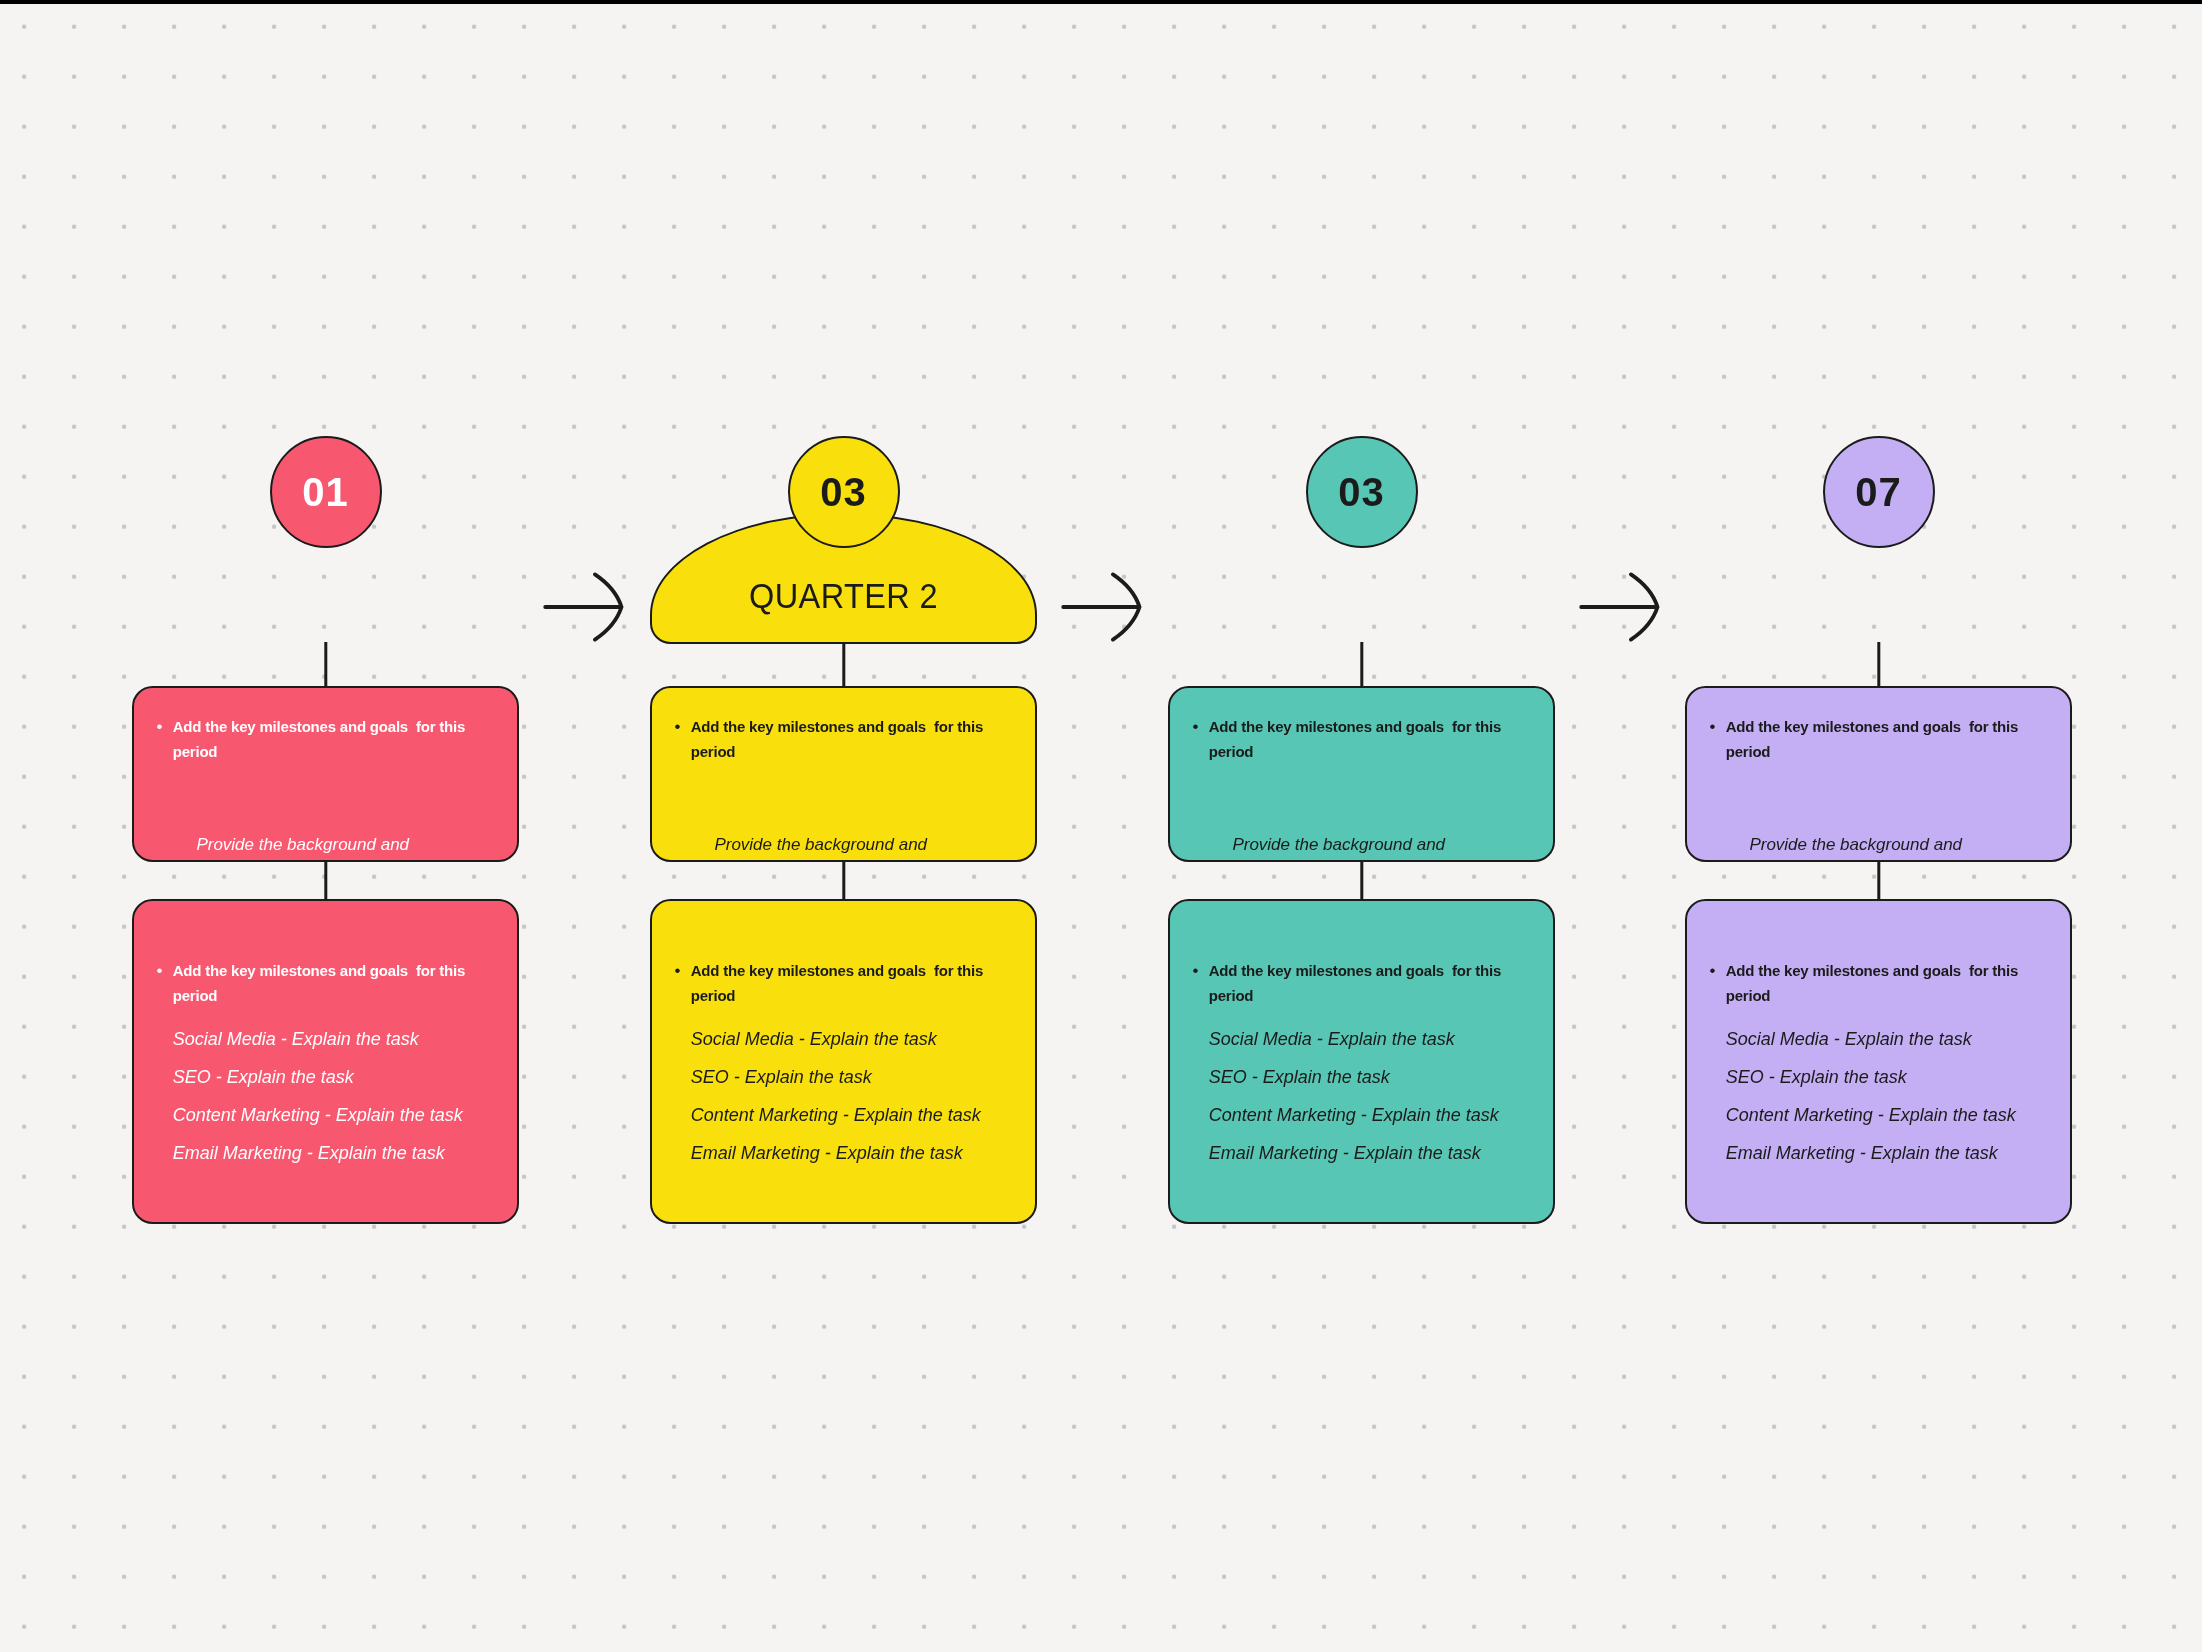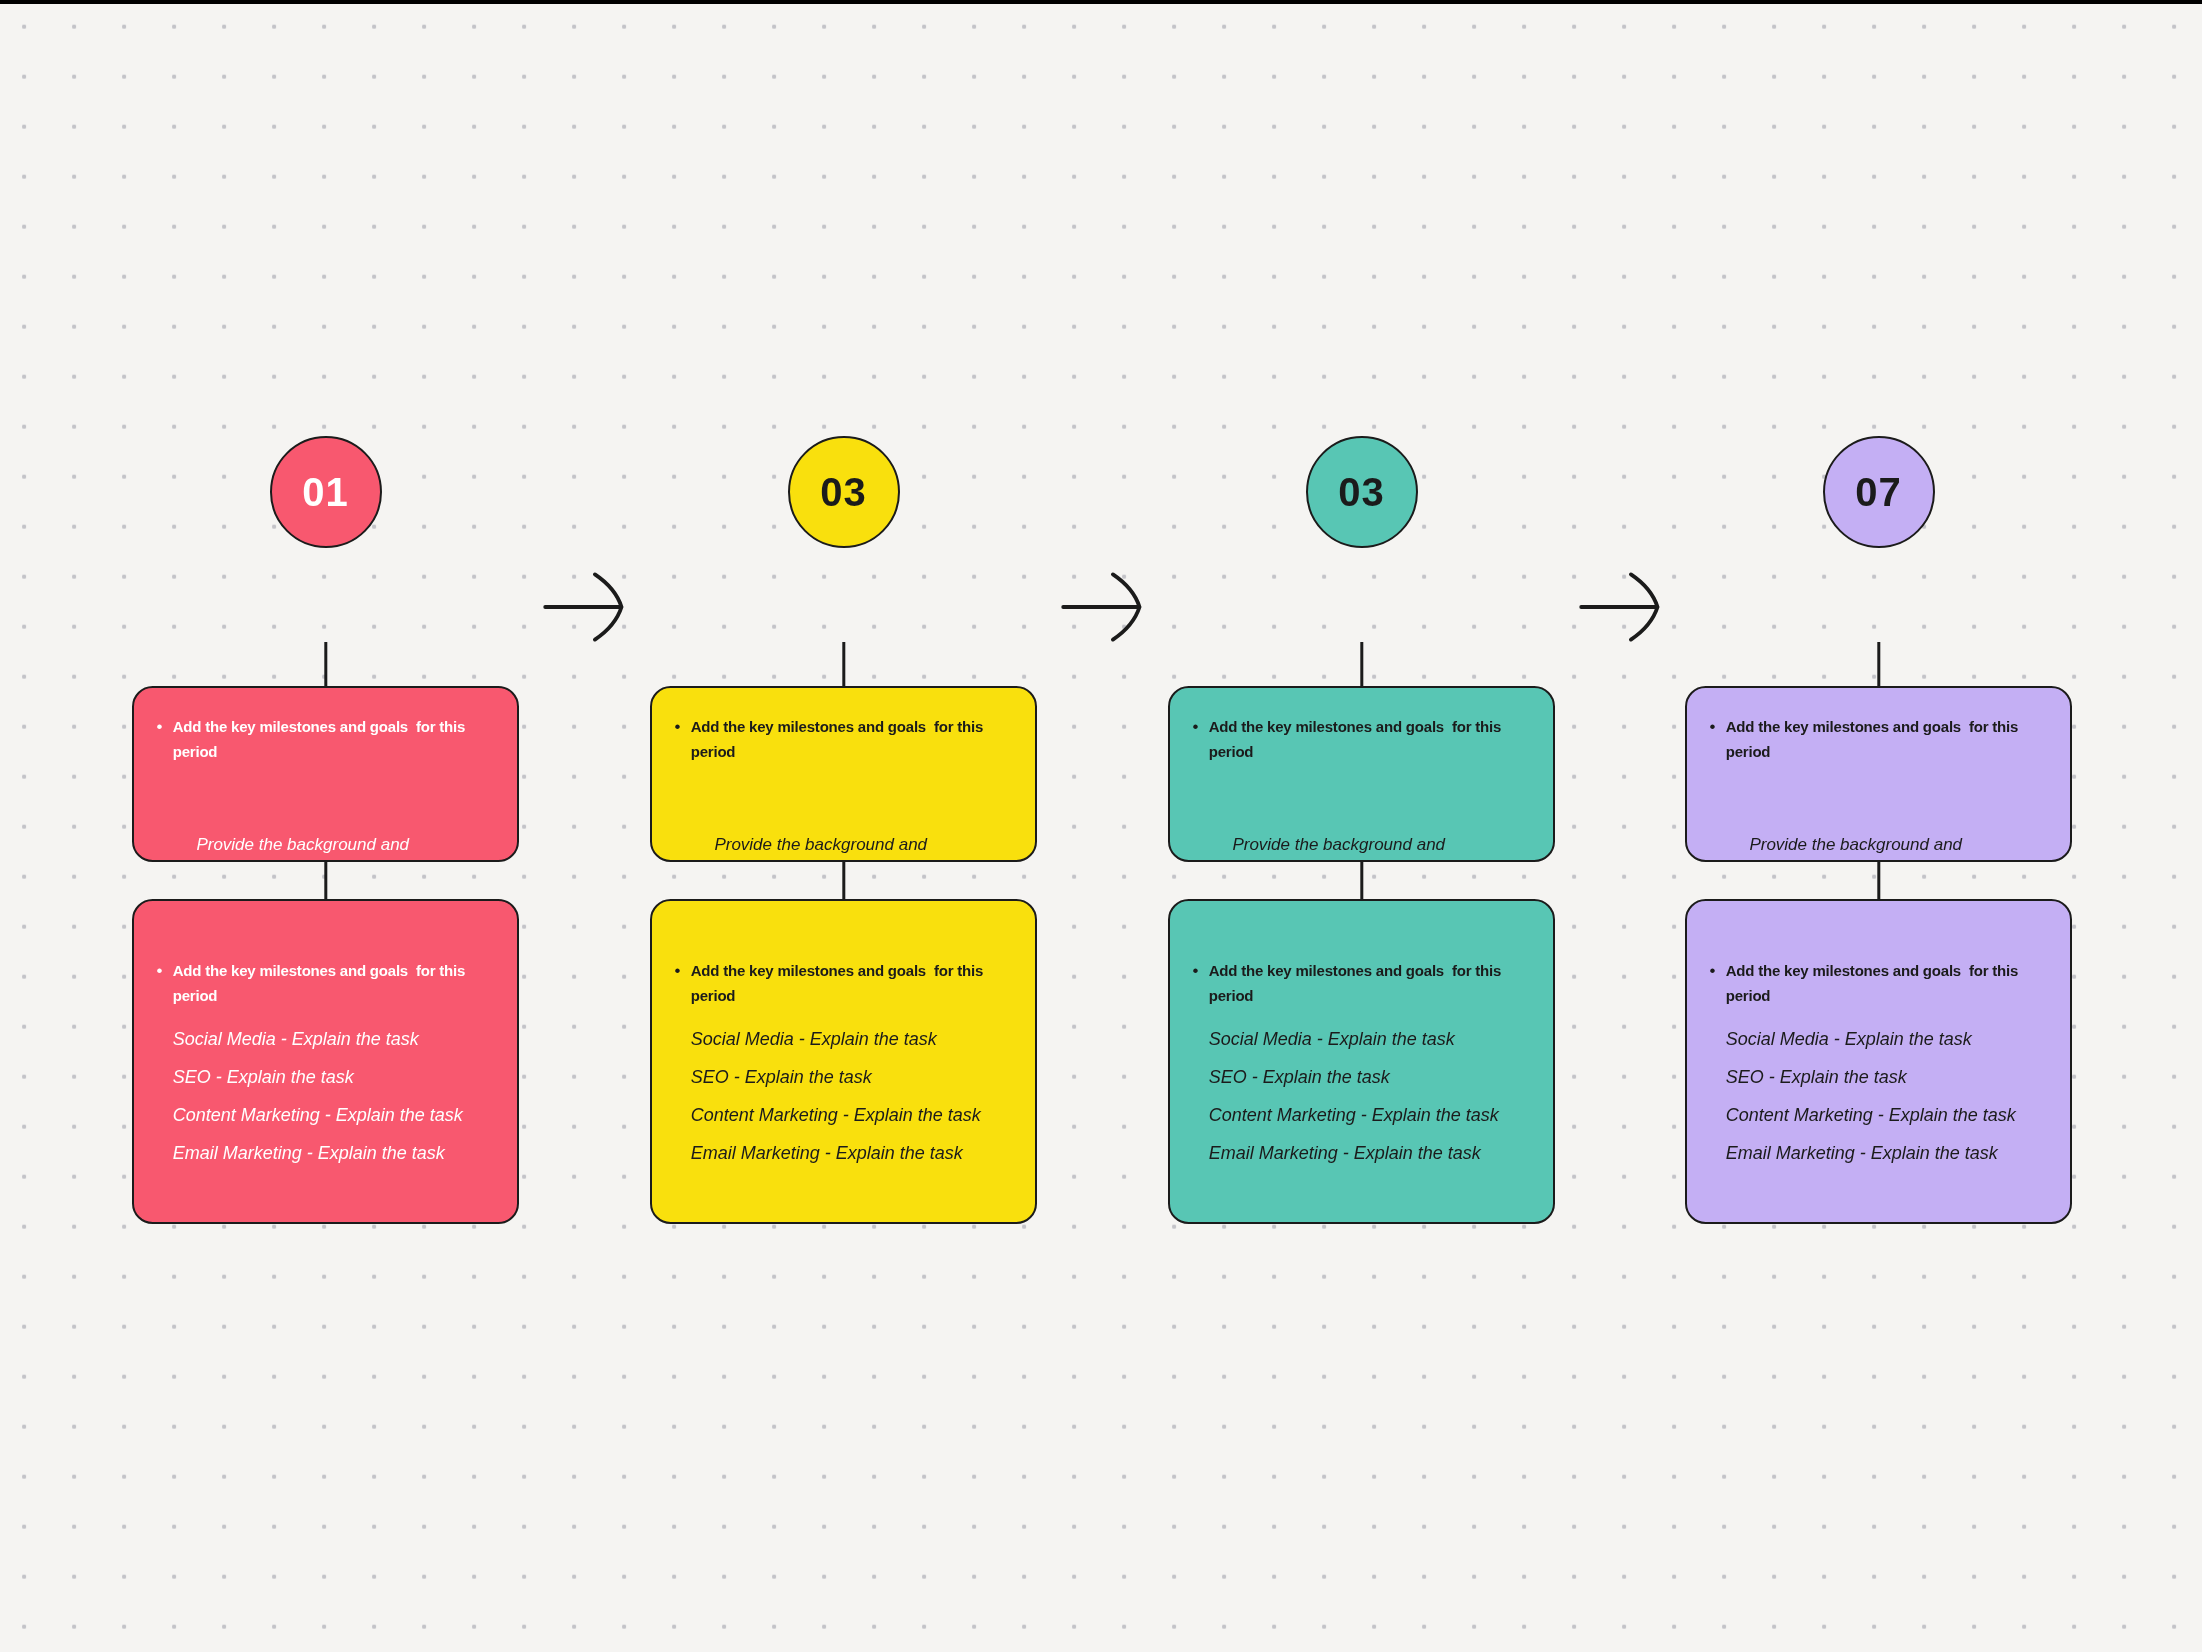--- a/index.html
+++ b/index.html
@@ -125,20 +125,23 @@
         <div class="task">SEO - Explain the task</div>
         <div class="task">Content Marketing - Explain the task</div>
         <div class="task">Email Marketing - Explain the task</div>
       </div>
     </div>
   </div>
 
   <div class="column col-2">
     <div class="badge" style="background: rgb(249, 224, 13); color: rgb(27, 27, 27);">
       <span>03</span>
+    </div>
+    <div class="dome" style="background: rgb(249, 224, 13);">
+      <div class="dome-title" style="color: rgb(27, 27, 27);">QUARTER 2</div>
     </div>
     <div class="vline vline1"></div>
     <div class="card card1" style="background: rgb(249, 224, 13); color: rgb(27, 27, 27);">
       <div class="bullet-row">
         <span class="bullet">•</span>
         <div class="heading">
           <div>Add the key milestones and goals  for this</div>
           <div>period</div>
         </div>
       </div>

